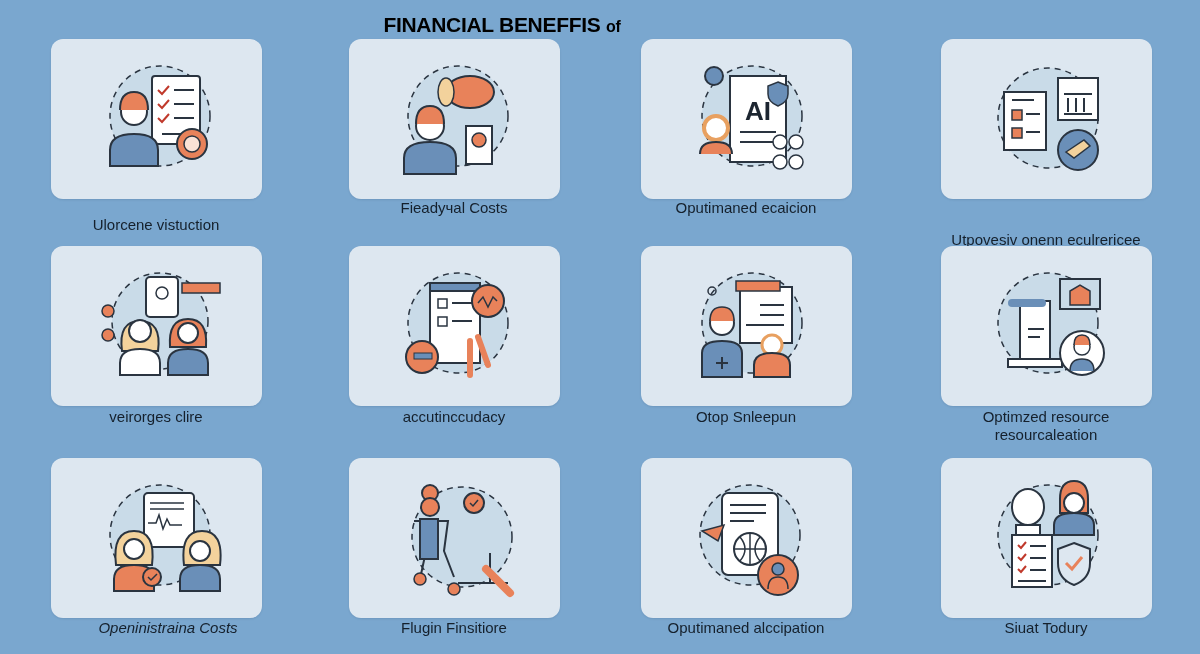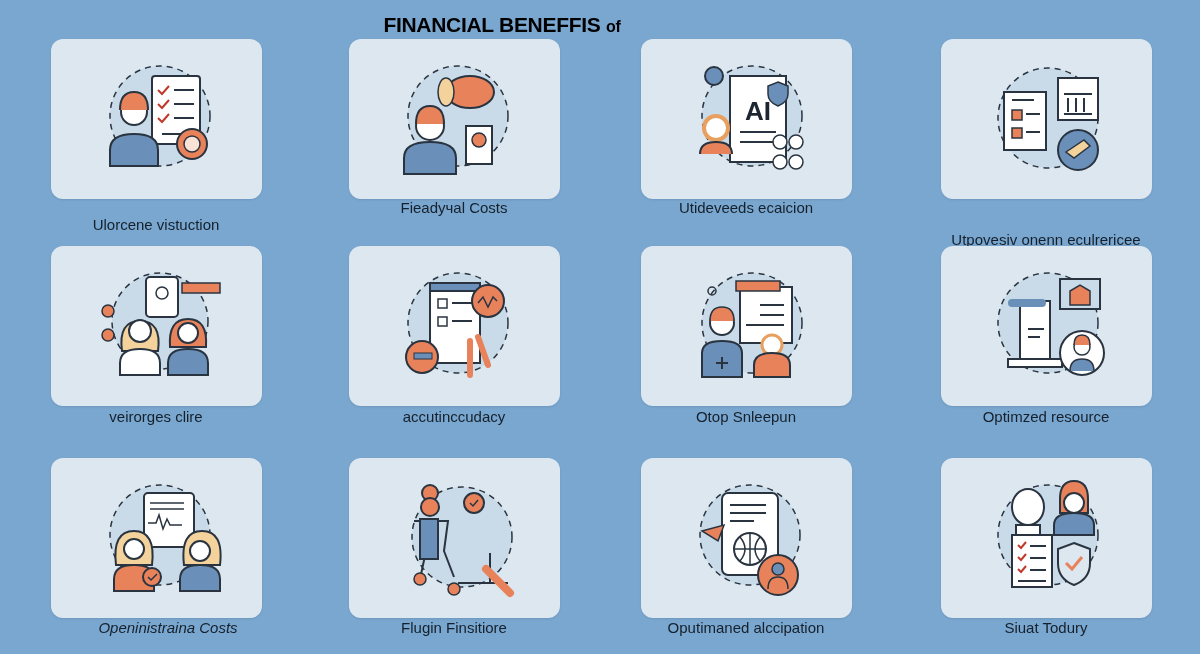--- a/index.html
+++ b/index.html
@@ -81,21 +81,21 @@
     <circle cx="32" cy="22" r="9" fill="#6a8fb8" stroke="#2a3440" stroke-width="2"></circle>
     <circle cx="34" cy="74" r="12" fill="#fff" stroke="#e8a060" stroke-width="4"></circle>
     <path d="M18 100q0-12 16-12t16 12" fill="#e8825a" stroke="#2a3440" stroke-width="2"></path>
     <circle cx="98" cy="88" r="7" fill="#fff" stroke="#2a3440" stroke-width="1.5"></circle>
     <circle cx="114" cy="88" r="7" fill="#fff" stroke="#2a3440" stroke-width="1.5"></circle>
     <circle cx="98" cy="108" r="7" fill="#fff" stroke="#2a3440" stroke-width="1.5"></circle>
     <circle cx="114" cy="108" r="7" fill="#fff" stroke="#2a3440" stroke-width="1.5"></circle>
   </svg>
 </div>
 <div class="label" style="left:596px;top:199px;">
-  <span>Utideveeds ecaicion</span>
+  <span>Oputimaned ecaicion</span>
 </div>
 
 <div class="card" style="left:941px;top:39px;">
   <svg viewBox="0 0 130 130">
     <circle cx="66" cy="64" r="50" fill="#c9dbe8"></circle>
     <circle cx="66" cy="64" r="50" fill="none" stroke="#2a3440" stroke-width="1.5" stroke-dasharray="6 5"></circle>
     <rect x="22" y="38" width="42" height="58" fill="#fff" stroke="#2a3440" stroke-width="2"></rect>
     <rect x="30" y="56" width="10" height="10" fill="#e8825a" stroke="#2a3440" stroke-width="1.5"></rect>
     <rect x="30" y="74" width="10" height="10" fill="#e8825a" stroke="#2a3440" stroke-width="1.5"></rect>
     <path d="M44 60h14M44 78h14M30 46h22" stroke="#2a3440" stroke-width="2"></path>
@@ -181,20 +181,21 @@
     <path d="M46 68h16M46 76h12" stroke="#2a3440" stroke-width="2"></path>
     <rect x="26" y="98" width="54" height="8" fill="#fff" stroke="#2a3440" stroke-width="2"></rect>
     <circle cx="100" cy="92" r="22" fill="#fff" stroke="#2a3440" stroke-width="2"></circle>
     <circle cx="100" cy="86" r="8" fill="#fff" stroke="#2a3440" stroke-width="1.5"></circle>
     <path d="M92 84q0-10 8-10t8 10" fill="#e8825a" stroke="#2a3440" stroke-width="1.5"></path>
     <path d="M88 110q0-12 12-12t12 12" fill="#6a8fb8" stroke="#2a3440" stroke-width="1.5"></path>
   </svg>
 </div>
 <div class="label" style="left:896px;top:408px;">
   <span>Optimzed resource</span>
+  <span>resourcaleation</span>
 </div>
 
 <div class="card" style="left:51px;top:458px;">
   <svg viewBox="0 0 130 130">
     <circle cx="68" cy="62" r="50" fill="#c9dbe8"></circle>
     <circle cx="68" cy="62" r="50" fill="none" stroke="#2a3440" stroke-width="1.5" stroke-dasharray="6 5"></circle>
     <rect x="52" y="20" width="50" height="54" rx="4" fill="#fff" stroke="#2a3440" stroke-width="2"></rect>
     <path d="M58 30h34M58 36h34M56 50l8 0 3-8 4 14 4-10 3 6 12 0" stroke="#2a3440" stroke-width="1.5" fill="none"></path>
     <path d="M24 92q-4-34 18-34t18 34z" fill="#f3d29c" stroke="#2a3440" stroke-width="2"></path>
     <circle cx="42" cy="76" r="10" fill="#fff" stroke="#2a3440" stroke-width="2"></circle>

